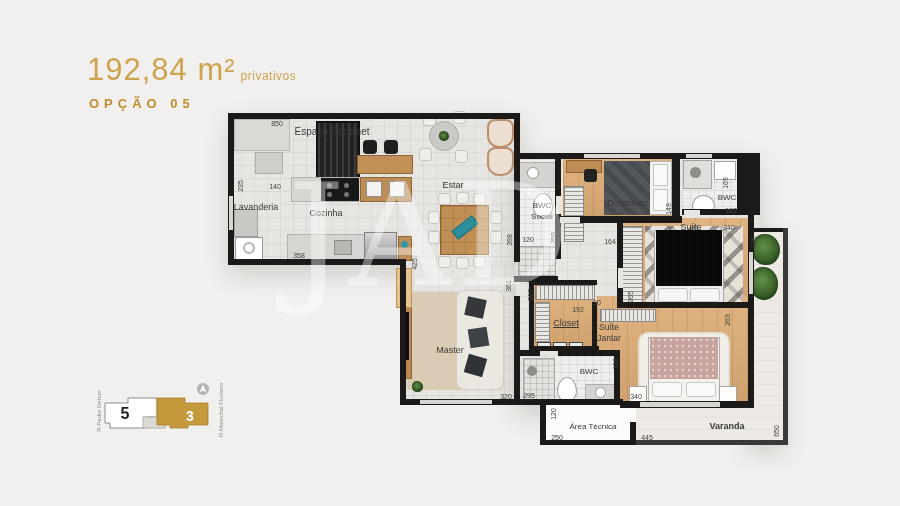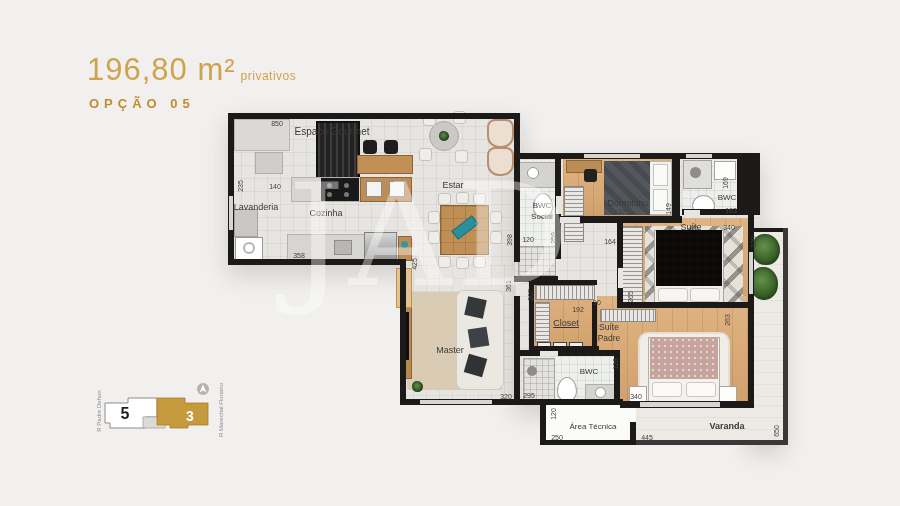--- a/index.html
+++ b/index.html
@@ -35,21 +35,21 @@
   .toilet{background:#fff;border:1px solid #a5a3a0;border-radius:50%/58% 58% 42% 42%;z-index:2;}
   .sinkbox{background:#fdfdfc;border:1px solid #a5a3a0;z-index:2;}
   .chair{background:#efede9;border:1px solid #c6c3be;border-radius:3px;z-index:2;}
   .wingchair{background:#ecdfd2;border:2px solid #b98f70;border-radius:8px 8px 12px 12px;box-sizing:border-box;z-index:2;}
   .stool{background:#1e1e1e;border-radius:4px;z-index:2;}
   .keyplan-street{position:absolute;font-size:6px;color:#8b8b89;writing-mode:vertical-rl;transform:translate(-50%,-50%) rotate(180deg);z-index:9;white-space:nowrap;}
 </style>
 </head>
 <body>
 
-<div class="hdr-area"><span>196,80 m²</span><span class="hdr-suffix">privativos</span></div>
+<div class="hdr-area"><span>192,84 m²</span><span class="hdr-suffix">privativos</span></div>
 <div class="hdr-option">OPÇÃO 05</div>
 
 <div class="abs tile fshadow" style="left:228px;top:113px;width:293px;height:152px;"></div>
 <div class="abs tile" style="left:400px;top:265px;width:121px;height:140px;"></div>
 <div class="abs tile fshadow" style="left:515px;top:153px;width:245px;height:252px;"></div>
 <div class="abs deck fshadow" style="left:748px;top:228px;width:36px;height:215px;"></div>
 <div class="abs deck" style="left:630px;top:405px;width:154px;height:36px;"></div>
 <div class="abs white-floor" style="left:546px;top:405px;width:90px;height:36px;"></div>
 <div class="abs bath" style="left:517px;top:159px;width:40px;height:118px;"></div>
 <div class="abs wood" style="left:563px;top:159px;width:112px;height:58px;"></div>
@@ -219,21 +219,21 @@
 <div class="room" style="left:326px;top:213px;">Cozinha</div>
 <div class="room" style="left:453px;top:185px;">Estar</div>
 <div class="room" style="left:542px;top:205px;font-size:8px;">BWC</div>
 <div class="room" style="left:542px;top:216px;font-size:8px;">Social</div>
 <div class="room" style="left:628px;top:203px;">Dormitório</div>
 <div class="room" style="left:727px;top:197px;font-size:8px;">BWC</div>
 <div class="room" style="left:691px;top:227px;">Suíte</div>
 <div class="room" style="left:450px;top:350px;">Master</div>
 <div class="room" style="left:566px;top:323px;text-decoration:underline;">Closet</div>
 <div class="room" style="left:609px;top:327px;font-size:8.5px;">Suíte</div>
-<div class="room" style="left:609px;top:338px;font-size:8.5px;">Padre</div>
+<div class="room" style="left:609px;top:338px;font-size:8.5px;">Jantar</div>
 <div class="room" style="left:589px;top:371px;font-size:8px;">BWC</div>
 <div class="room" style="left:593px;top:426px;font-size:8px;">Área Técnica</div>
 <div class="room" style="left:727px;top:426px;font-weight:bold;">Varanda</div>
 
 <div class="dim" style="left:277px;top:123px;">850</div>
 <div class="vdim" style="left:240px;top:186px;">235</div>
 <div class="dim" style="left:275px;top:186px;">140</div>
 <div class="dim" style="left:299px;top:255px;">358</div>
 <div class="vdim" style="left:414px;top:264px;">425</div>
 <div class="vdim" style="left:509px;top:240px;">398</div>

